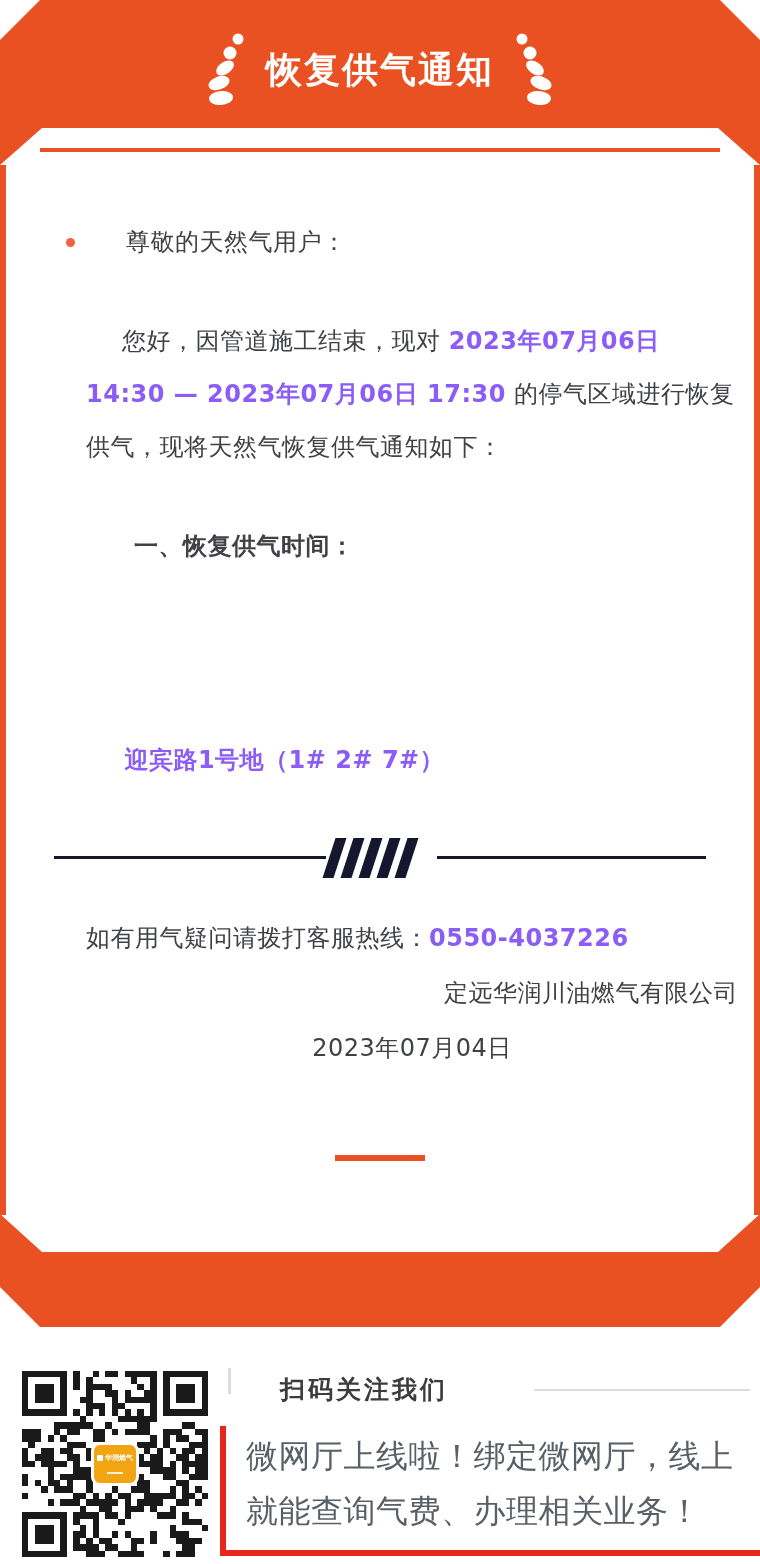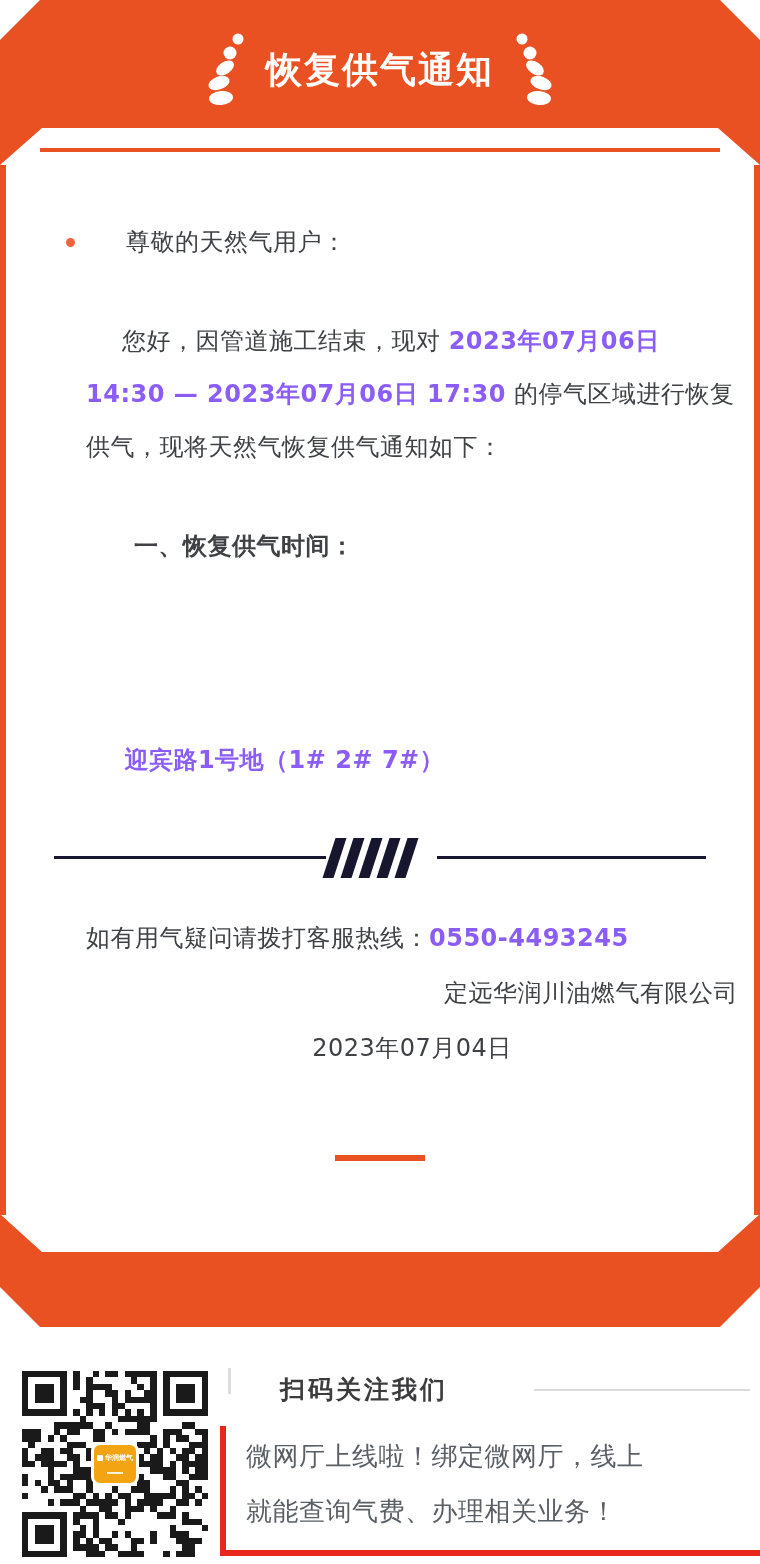--- a/index.html
+++ b/index.html
@@ -63,21 +63,21 @@
   .tick{position:absolute;left:228px;top:1368px;width:3px;height:26px;background:#dcdcdc;}
   .follow-title{
     position:absolute;left:280px;top:1370px;color:#3c3c3e;
     font-size:25px;font-weight:700;letter-spacing:3px;line-height:40px;
   }
   .follow-line{position:absolute;left:534px;top:1389px;width:216px;height:2px;background:#dcdcdc;}
   .promo-border-left{position:absolute;left:220px;top:1426px;width:6px;height:130px;background:#e8261b;}
   .promo-border-bottom{position:absolute;left:220px;top:1550px;width:540px;height:6px;background:#e8261b;}
   .promo{
     position:absolute;left:246px;top:1429px;width:505px;color:#5a5f66;
-    font-size:26px;line-height:55px;font-weight:500;letter-spacing:.5px;
+    font-size:32px;line-height:55px;font-weight:500;letter-spacing:.5px;
   }
 </style>
 </head>
 <body>
 
 <div class="page">
 
   <svg class="frame-svg" width="760" height="1327" viewBox="0 0 760 1327" aria-hidden="true">
     <polygon points="40,0 720,0 760,40 760,165 718,128 42,128 0,165 0,40" fill="#ea5122"></polygon>
     <rect x="40" y="148" width="680" height="4" fill="#ea5122"></rect>
@@ -122,21 +122,21 @@
   <div class="divider">
     <span class="div-line l"></span>
     <span class="slash" style="left:275px"></span>
     <span class="slash" style="left:293px"></span>
     <span class="slash" style="left:311px"></span>
     <span class="slash" style="left:329px"></span>
     <span class="slash" style="left:347px"></span>
     <span class="div-line r"></span>
   </div>
 
-  <div class="tx hotline"><span>如有用气疑问请拨打客服热线：</span><span class="accent">0550-4493245</span></div>
+  <div class="tx hotline"><span>如有用气疑问请拨打客服热线：</span><span class="accent">0550-4037226</span></div>
 
   <div class="tx company">定远华润川油燃气有限公司</div>
 
   <div class="tx issue-date">2023年07月04日</div>
 
   <div class="end-dash"></div>
 
   <svg class="qr" viewBox="0 0 29 29" shape-rendering="crispEdges" aria-hidden="true">
       <rect width="29" height="29" fill="#ffffff"></rect>
       <rect x="0" y="0" width="1" height="1" fill="#1a1a1a"></rect>

